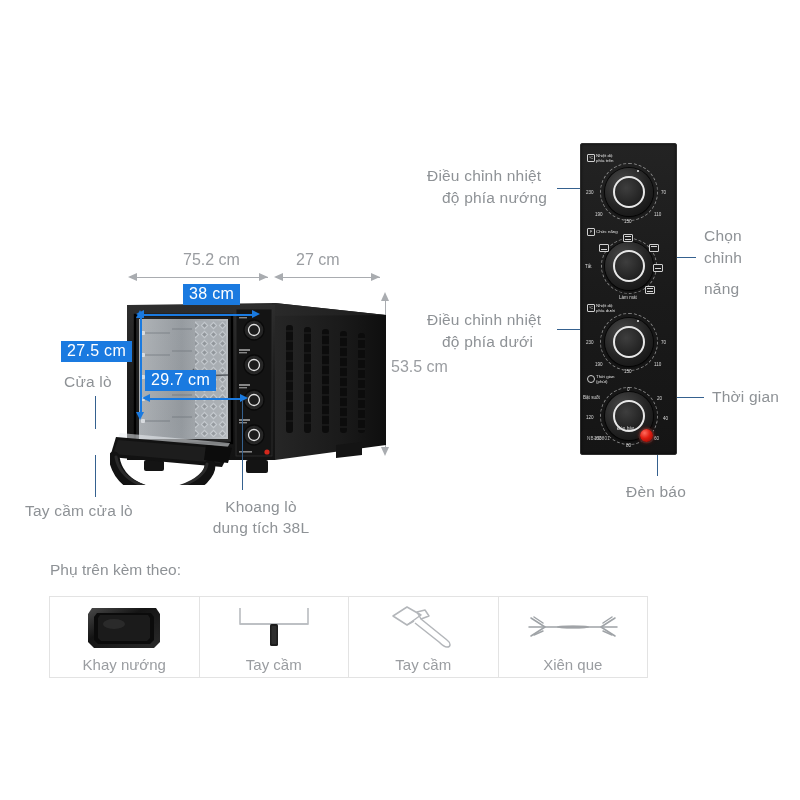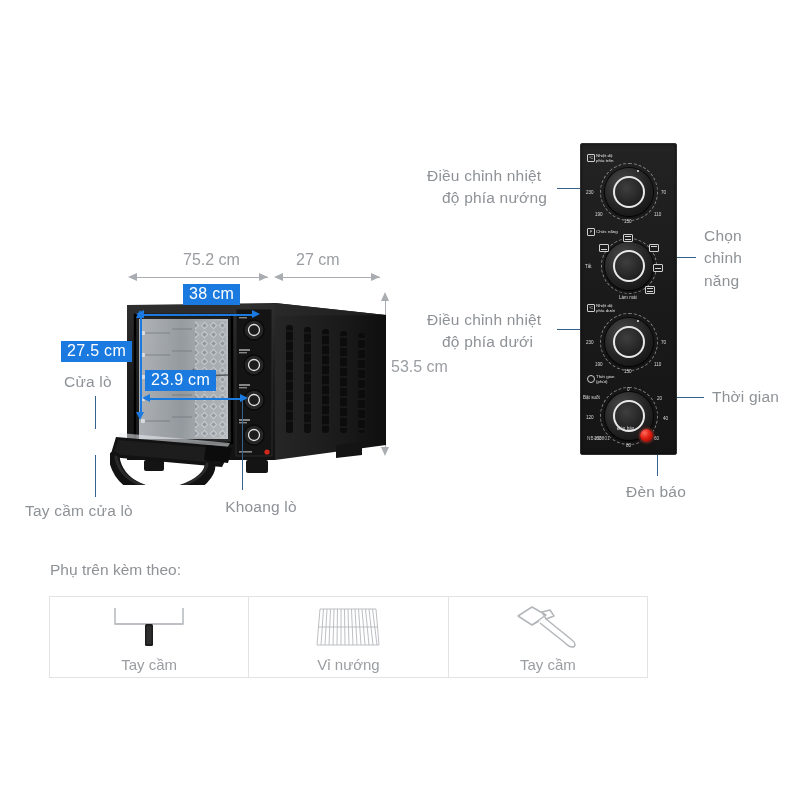--- a/index.html
+++ b/index.html
@@ -262,45 +262,46 @@
   <div class="bluetag" style="left:183px;top:284px;">38 cm</div>
   <div class="bluearrow h" style="left:142px;top:314px;width:114px;"></div>
   <div class="bhead left" style="left:136px;top:310px;"></div>
   <div class="bhead right" style="left:252px;top:310px;"></div>
 
   <div class="bluetag" style="left:61px;top:341px;">27.5 cm</div>
   <div class="bluearrow v" style="left:140px;top:316px;height:98px;"></div>
   <div class="bhead up" style="left:136px;top:310px;"></div>
   <div class="bhead down" style="left:136px;top:412px;"></div>
 
-  <div class="bluetag" style="left:145px;top:370px;">23.9 cm</div>
+  <div class="bluetag" style="left:145px;top:370px;">29.7 cm</div>
   <div class="bluearrow h" style="left:148px;top:398px;width:96px;"></div>
   <div class="bhead left" style="left:142px;top:394px;"></div>
   <div class="bhead right" style="left:240px;top:394px;"></div>
 
   <div class="lbl" style="position:absolute;left:64px;top:371px;">Cửa lò</div>
   <div class="leader v" style="left:95px;top:396px;height:33px;"></div>
 
   <div class="lbl" style="position:absolute;left:25px;top:500px;">Tay cầm cửa lò</div>
   <div class="leader v" style="left:95px;top:455px;height:42px;"></div>
 
   <div class="lbl center" style="position:absolute;left:206px;top:496px;width:110px;">Khoang lò</div>
+  <div class="lbl center" style="position:absolute;left:196px;top:517px;width:130px;">dung tích 38L</div>
   <div class="leader v" style="left:242px;top:400px;height:90px;"></div>
 
   <div class="lbl" style="position:absolute;left:427px;top:165px;">Điều chỉnh nhiệt</div>
   <div class="lbl" style="position:absolute;left:442px;top:187px;">độ phía nướng</div>
   <div class="leader h" style="left:557px;top:188px;width:73px;"></div>
 
   <div class="lbl" style="position:absolute;left:427px;top:309px;">Điều chỉnh nhiệt</div>
   <div class="lbl" style="position:absolute;left:442px;top:331px;">độ phía dưới</div>
   <div class="leader h" style="left:557px;top:329px;width:73px;"></div>
 
   <div class="lbl" style="position:absolute;left:704px;top:225px;">Chọn</div>
   <div class="lbl" style="position:absolute;left:704px;top:247px;">chỉnh</div>
-  <div class="lbl" style="position:absolute;left:704px;top:270px;">năng</div>
+  <div class="lbl" style="position:absolute;left:704px;top:278px;">năng</div>
   <div class="leader h" style="left:628px;top:257px;width:68px;"></div>
 
   <div class="lbl" style="position:absolute;left:712px;top:386px;">Thời gian</div>
   <div class="leader h" style="left:628px;top:397px;width:76px;"></div>
 
   <div class="lbl" style="position:absolute;left:626px;top:481px;">Đèn báo</div>
   <div class="leader v" style="left:657px;top:447px;height:29px;"></div>
 
   <div id="panel">
 
@@ -380,57 +381,78 @@
 
     <div class="indicator" style="left:59px;top:285px;"></div>
     <div class="dialnum" style="left:36px;top:282px;">Đèn báo</div>
     <div class="modeltxt" style="left:6px;top:292px;">NB-H3801</div>
   </div>
 
   <div id="accTitle">Phụ trên kèm theo:</div>
 
   <div id="accRow">
 
+    <div class="accCell">
+      <div class="accArt">
+        <svg width="80" height="50" viewBox="0 0 80 50" xmlns="http://www.w3.org/2000/svg">
+          <defs>
+              <linearGradient id="trayG" x1="0" y1="0" x2="1" y2="1">
+            <stop offset="0%" stop-color="#4a4a4a"></stop>
+                <stop offset="40%" stop-color="#141414"></stop>
+                <stop offset="100%" stop-color="#2a2a2a"></stop>
+          </linearGradient>
+            </defs>
+          <path d="M8 6 H72 L76 12 V40 L70 46 H10 L4 40 V12 Z" fill="url(#trayG)"></path>
+          <path d="M13 11 H67 L70 15 V38 L66 42 H14 L10 38 V15 Z" fill="#0b0b0b"></path>
+          <path d="M16 13 H64 L66 16 V36 L63 39 H17 L14 36 V16 Z" fill="#1b1b1b"></path>
+          <ellipse cx="30" cy="22" rx="11" ry="5" fill="#3a3a3a" opacity=".5"></ellipse>
+        </svg>
+      </div>
+      <div class="accName">Khay nướng</div>
+    </div>
 
     <div class="accCell">
       <div class="accArt">
         <svg width="84" height="50" viewBox="0 0 84 50" xmlns="http://www.w3.org/2000/svg">
           <g stroke="#b9bcc0" stroke-width="1.6" fill="none">
             <path d="M8 6 V22 H76 V6"></path>
             <path d="M8 22 H76"></path>
           </g>
           <rect x="38" y="22" width="8" height="22" rx="1.5" fill="#1d1d1d"></rect>
           <rect x="39.5" y="24" width="5" height="18" rx="1" fill="#2e2e2e"></rect>
         </svg>
       </div>
       <div class="accName">Tay cầm</div>
     </div>
 
-    <div class="accCell">
-      <div class="accArt">
-        <svg width="80" height="48" viewBox="0 0 80 48" xmlns="http://www.w3.org/2000/svg">
-          <g stroke="#b5b8bc" stroke-width=".9">
-            <path d="M12 6 H68 M9 42 H71"></path>
-            <path d="M12 6 L9 42 M15.5 6 L13 42 M19 6 L17 42 M22.5 6 L21 42 M26 6 L25 42 M29.5 6 L29 42 M33 6 L33 42 M36.5 6 L37 42 M40 6 L41 42 M43.5 6 L45 42 M47 6 L49 42 M50.5 6 L53 42 M54 6 L57 42 M57.5 6 L61 42 M61 6 L65 42 M64.5 6 L69 42 M68 6 L71 42"></path>
-            <path d="M10.5 24 H69.5"></path>
-          </g>
-        </svg>
-      </div>
-      <div class="accName">Vỉ nướng</div>
-    </div>
 
     <div class="accCell">
       <div class="accArt">
         <svg width="84" height="50" viewBox="0 0 84 50" xmlns="http://www.w3.org/2000/svg">
           <g stroke="#b3b6ba" stroke-width="1.5" fill="none" stroke-linejoin="round">
             <path d="M12 14 L26 5 L40 13 L26 23 Z"></path>
             <path d="M26 23 L33 19"></path>
             <path d="M36 10 L44 8 L48 14 L40 17 Z"></path>
             <path d="M40 17 L66 38 C70 41 70 45 66 45 C63 45 61 43 58 40 L34 21"></path>
           </g>
         </svg>
       </div>
       <div class="accName">Tay cầm</div>
     </div>
 
+    <div class="accCell">
+      <div class="accArt">
+        <svg width="100" height="44" viewBox="0 0 100 44" xmlns="http://www.w3.org/2000/svg">
+          <g stroke="#9fa3a7" stroke-width="1.5" fill="none" stroke-linecap="round">
+            <line x1="6" y1="22" x2="94" y2="22"></line>
+            <path d="M22 22 L8 13 M22 22 L8 31"></path>
+            <path d="M78 22 L92 13 M78 22 L92 31"></path>
+            <path d="M20 18 L11 12 M20 26 L11 30"></path>
+            <path d="M80 18 L89 12 M80 26 L89 30"></path>
+          </g>
+          <ellipse cx="50" cy="22" rx="16" ry="2" fill="#8e9296" opacity=".55"></ellipse>
+        </svg>
+      </div>
+      <div class="accName">Xiên que</div>
+    </div>
 
   </div>
 </div>
 
 </body></html>

